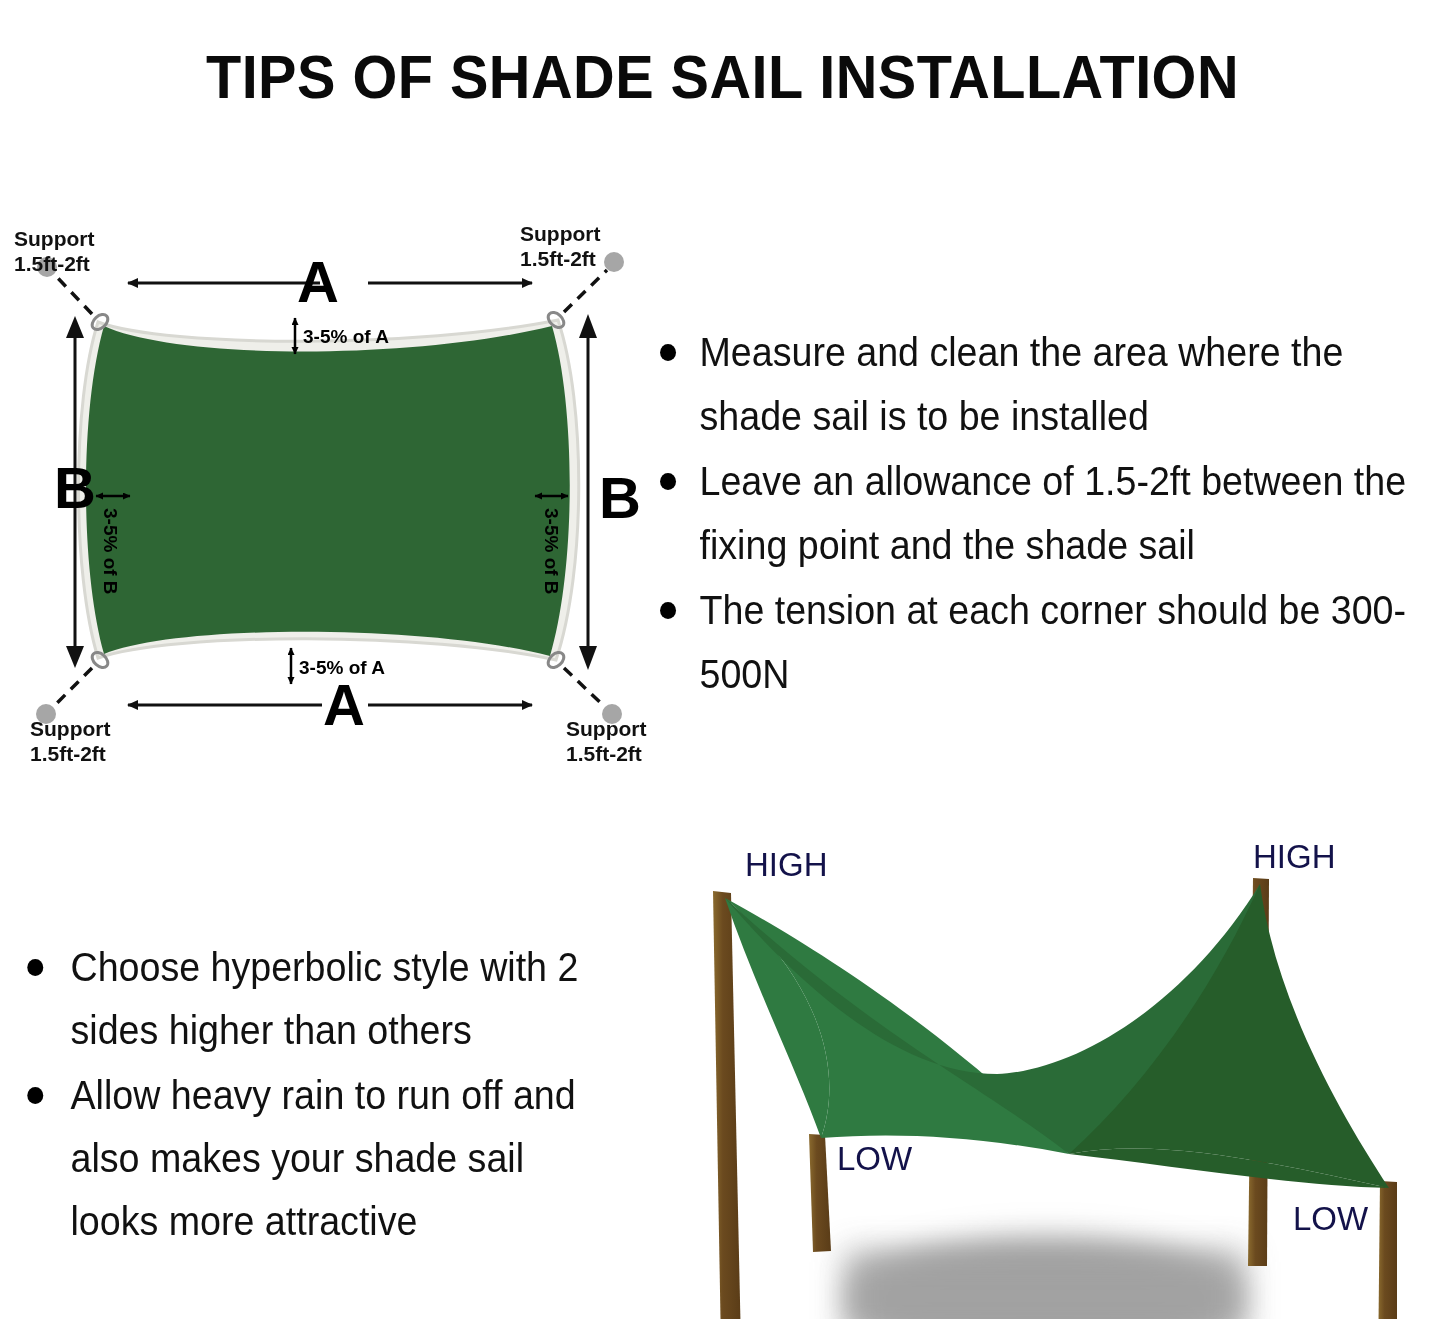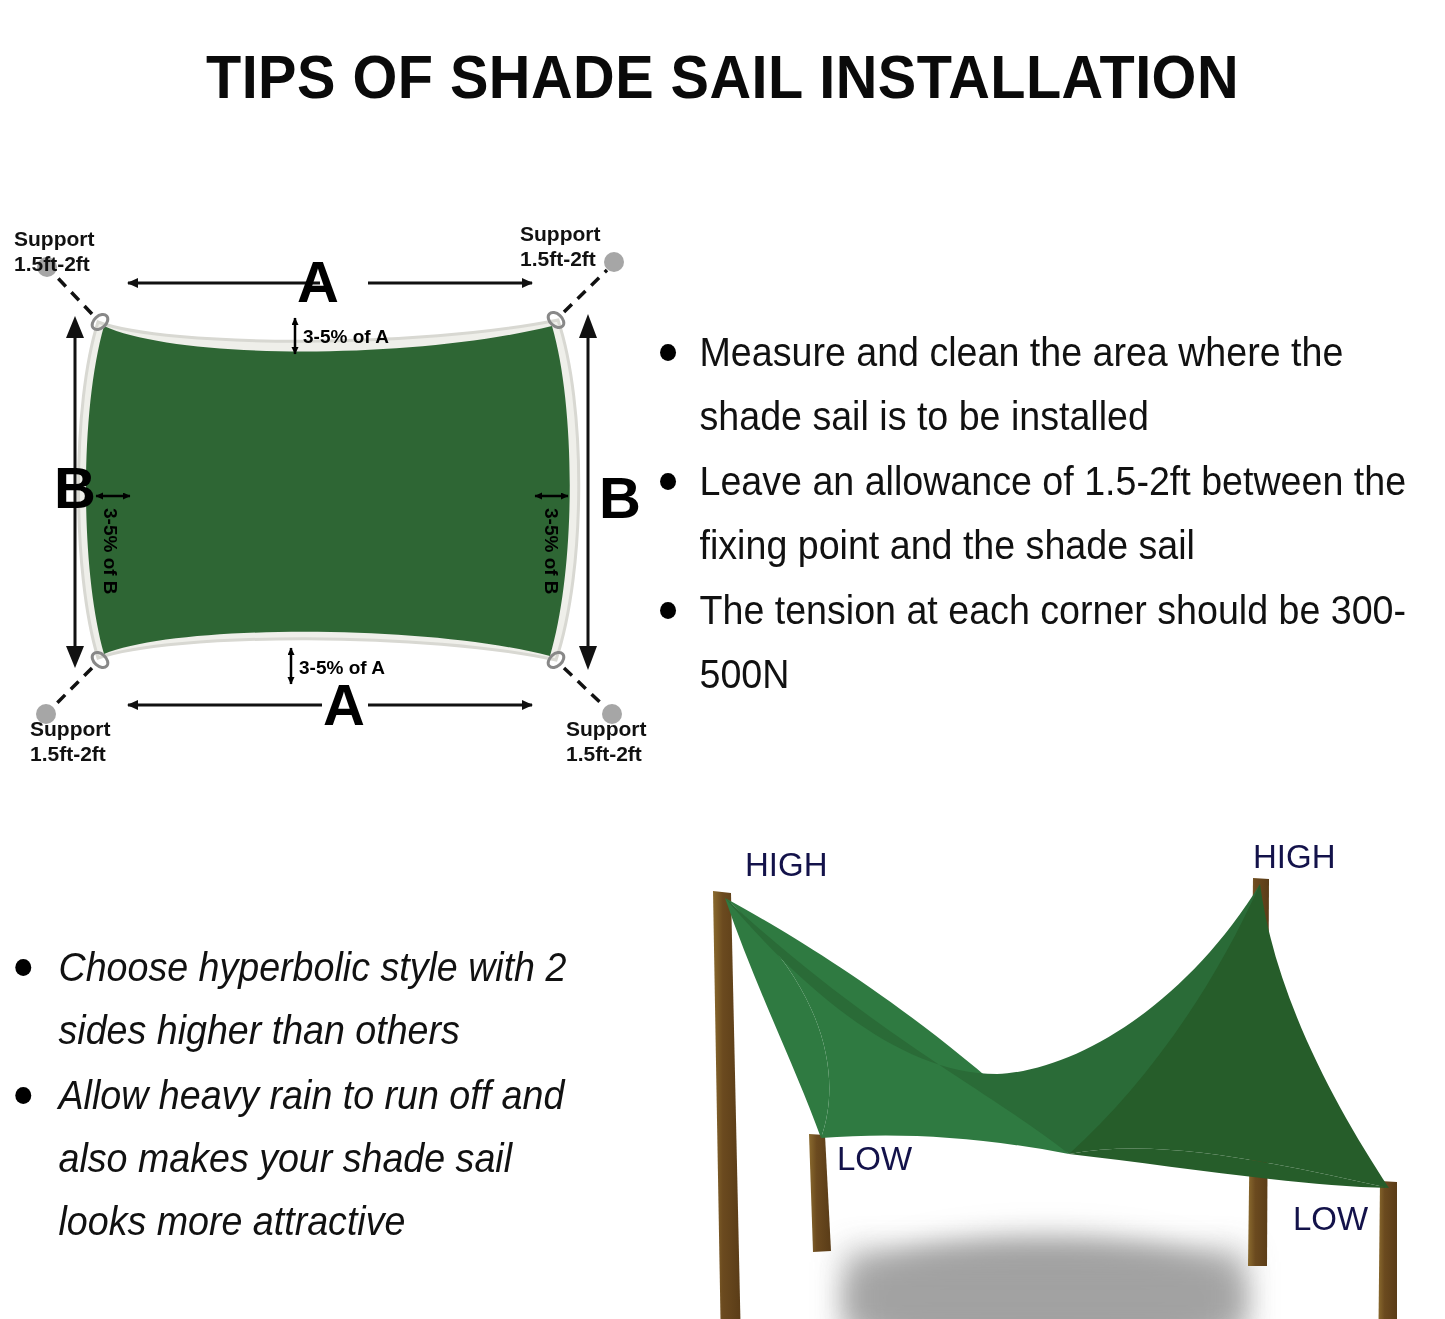--- a/index.html
+++ b/index.html
@@ -79,24 +79,23 @@
     width: 820px;
   }
   #tips-top .bullet-item {
     font-size: 40px;
     line-height: 64px;
     margin-bottom: 1px;
   }
   #tips-top .bullet-item::before { top: 24px; }
 
   #tips-bottom {
-    left: 4px;
+    left: 16px;
     top: 888px;
     width: 640px;
-    font-style: italic;
   }
   #tips-bottom .bullet-item {
     font-size: 40px;
     line-height: 63px;
     margin-bottom: 2px;
   }
   #tips-bottom .bullet-item::before { top: 23px; left: 12px; }
   .support-label {
     font-family: "Liberation Sans", sans-serif;
     font-weight: 600;

